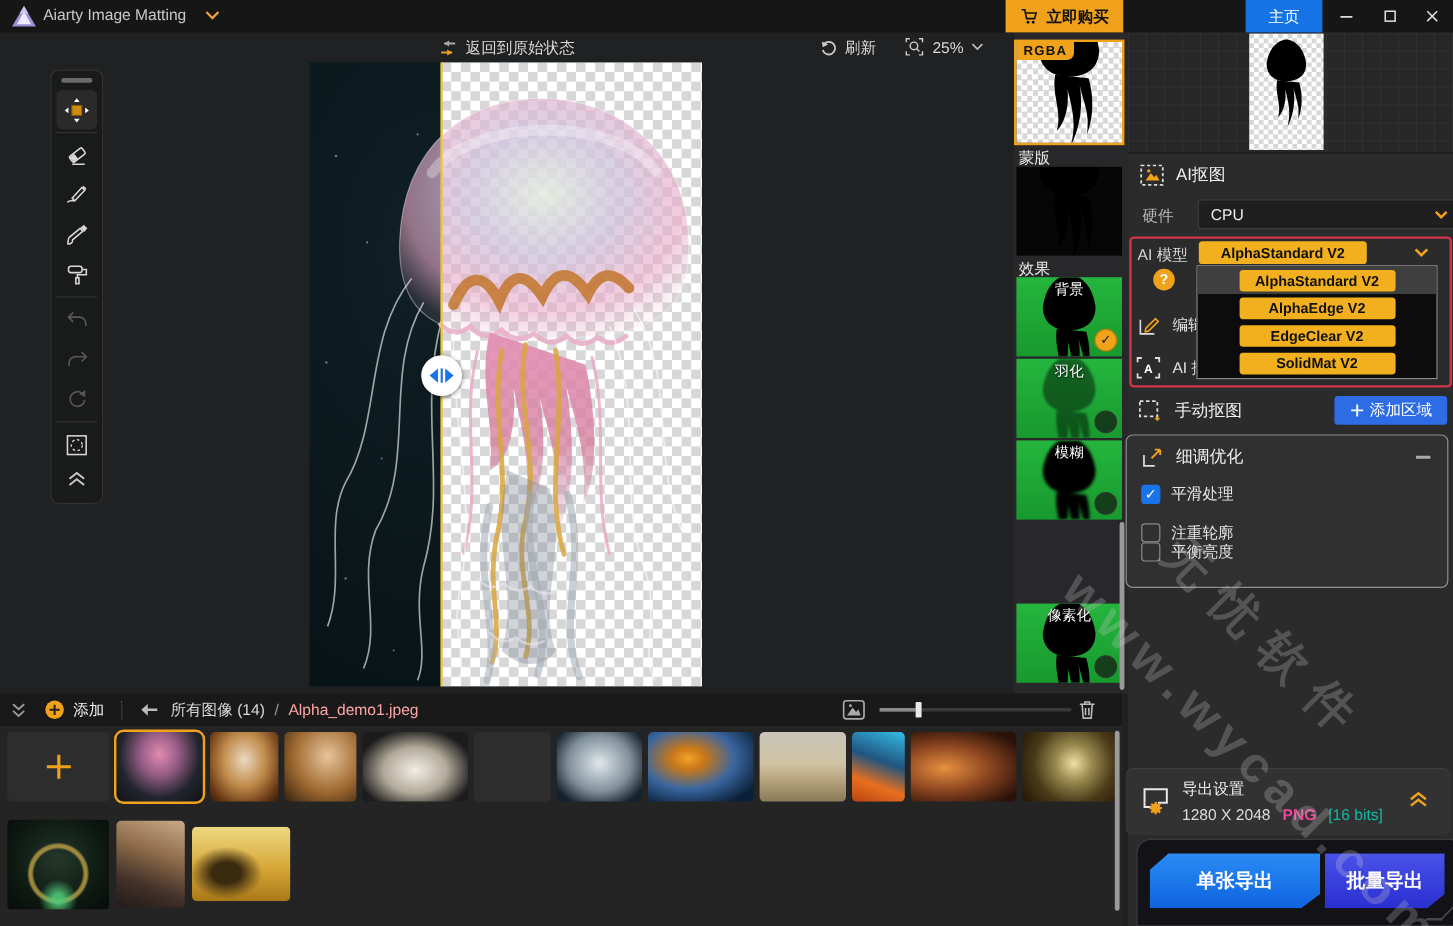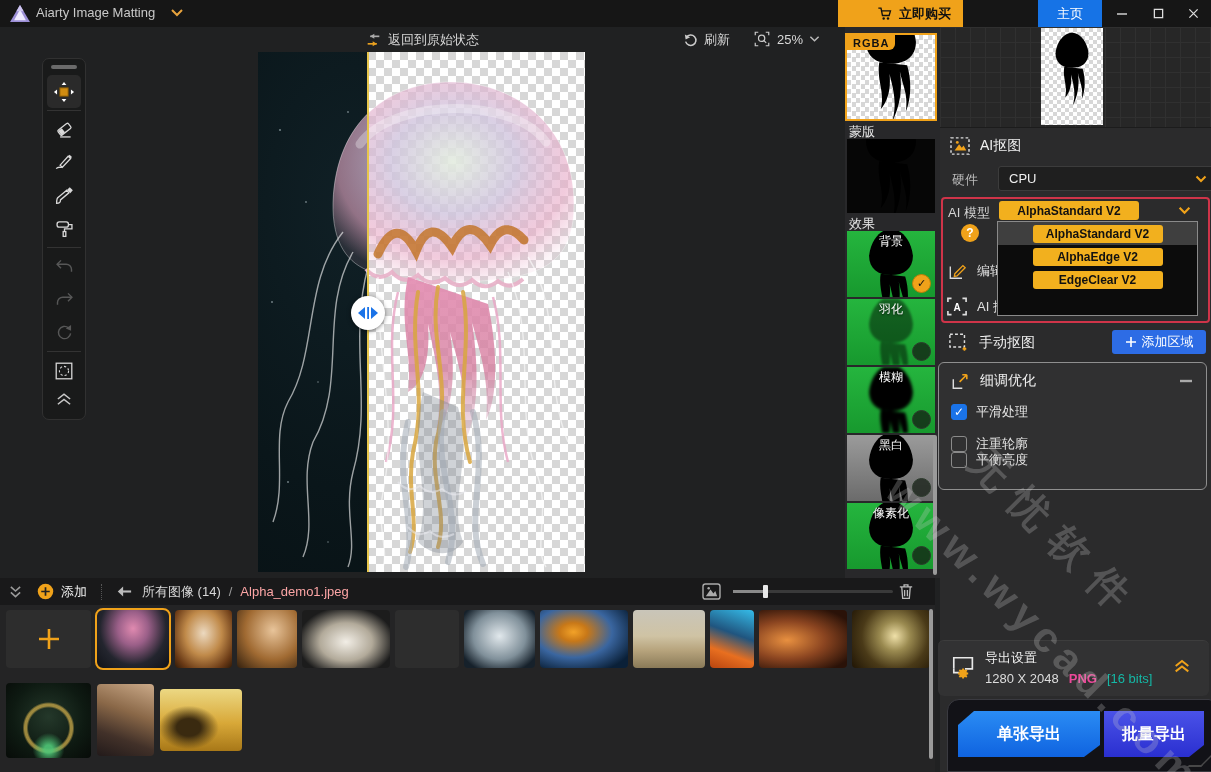--- a/index.html
+++ b/index.html
@@ -4,21 +4,21 @@
 <style>
   html,body{margin:0;padding:0;background:#0d0d0d;font-family:"Liberation Sans","DejaVu Sans",sans-serif;}
   #app{position:relative;width:1211px;height:772px;background:#202122;overflow:hidden;color:#ddd;font-size:13px;-webkit-user-select:none;}
   .abs{position:absolute;}
   svg{display:block;}
 
   
   .titlebar{position:absolute;left:0;top:0;width:1211px;height:27px;background:#161616;z-index:40;}
   .tb-title{position:absolute;left:36px;top:5px;color:#c9c9c9;font-size:13px;}
   .tb-chev{position:absolute;left:170px;top:8px;}
-  .buy-btn{position:absolute;left:838px;top:0;width:98px;height:27px;background:#f0a21a;color:#111;display:flex;align-items:center;justify-content:center;gap:6px;font-size:13px;font-weight:bold;cursor:pointer;padding-left:27px;}
+  .buy-btn{position:absolute;left:838px;top:0;width:98px;height:27px;background:#f0a21a;color:#111;display:flex;align-items:center;justify-content:center;gap:6px;font-size:13px;font-weight:bold;cursor:pointer;}
   .home-btn{position:absolute;left:1038px;top:0;width:64px;height:27px;background:#1673e6;color:#fff;display:flex;align-items:center;justify-content:center;font-size:13px;cursor:pointer;}
   .winbtn{position:absolute;top:0;width:36px;height:27px;display:flex;align-items:center;justify-content:center;color:#ddd;font-size:13px;cursor:pointer;}
 
   
   .ct-item{position:absolute;display:flex;align-items:center;gap:6px;color:#d8d8d8;font-size:13px;cursor:pointer;z-index:5;}
 
   
   .tools{position:absolute;left:42px;top:58px;width:44px;height:362px;background:#191a1a;border:1px solid #313131;border-radius:7px;z-index:6;display:flex;flex-direction:column;align-items:center;padding-top:6px;box-sizing:border-box;}
   .tool-handle{width:26px;height:4px;border-radius:2px;background:#6a6a6a;margin-bottom:6px;}
   .tool{width:34px;height:33px;display:flex;align-items:center;justify-content:center;border-radius:5px;cursor:pointer;}
@@ -365,27 +365,20 @@
       <div class="fx-name">羽化</div>
       <div class="fx-badge"></div>
     </div>
     <div class="fx-tile fx-green" style="top:340px">
       <svg class="minijelly jelly-fx" style="filter:blur(1.5px)" viewBox="0 6 60 88" preserveAspectRatio="xMidYMin slice">
           <use href="#jmini"></use>
         </svg>
       <div class="fx-name">模糊</div>
       <div class="fx-badge"></div>
     </div>
-    <div class="fx-tile fx-gray" style="top:408px">
-      <svg class="minijelly jelly-fx" style="filter:grayscale(1)" viewBox="0 6 60 88" preserveAspectRatio="xMidYMin slice">
-          <use href="#jmini"></use>
-        </svg>
-      <div class="fx-name">黑白</div>
-      <div class="fx-badge"></div>
-    </div>
     <div class="fx-tile fx-green" style="top:476px">
       <svg class="minijelly jelly-fx" viewBox="0 6 60 88" preserveAspectRatio="xMidYMin slice">
           <use href="#jmini"></use>
         </svg>
       <div class="fx-name">像素化</div>
       <div class="fx-badge"></div>
     </div>
     <div class="vscroll" style="left:88px;top:408px;height:140px"></div>
   </div>
 
@@ -442,20 +435,23 @@
 
     <div class="dropdown">
       <div class="dd-row sel">
           <div class="pill">AlphaStandard V2</div>
         </div>
       <div class="dd-row">
           <div class="pill">AlphaEdge V2</div>
         </div>
       <div class="dd-row">
           <div class="pill">EdgeClear V2</div>
+        </div>
+      <div class="dd-row">
+          <div class="pill">SolidMat V2</div>
         </div>
     </div>
     <div class="redbox"></div>
 
     <div class="abs" style="left:9px;top:306px;display:flex;align-items:center;gap:10px;color:#f0f0f0;font-size:14px">
       <svg width="20" height="19" viewBox="0 0 22 20">
         <rect x="1" y="1" width="16" height="14" fill="none" stroke="#ddd" stroke-width="1.6" stroke-dasharray="3.2 2.4"></rect>
         <path d="M17 15v4M15 17h4" stroke="#f0a21a" stroke-width="1.8"></path>
       </svg>
       <span>手动抠图</span>

